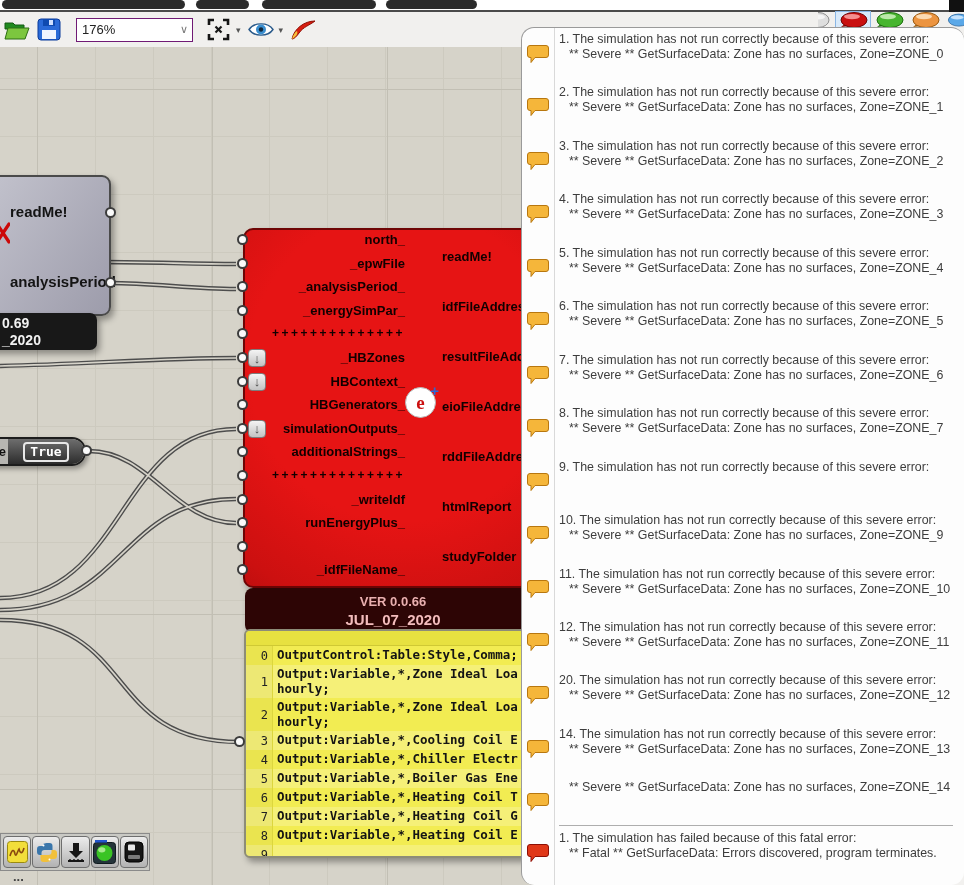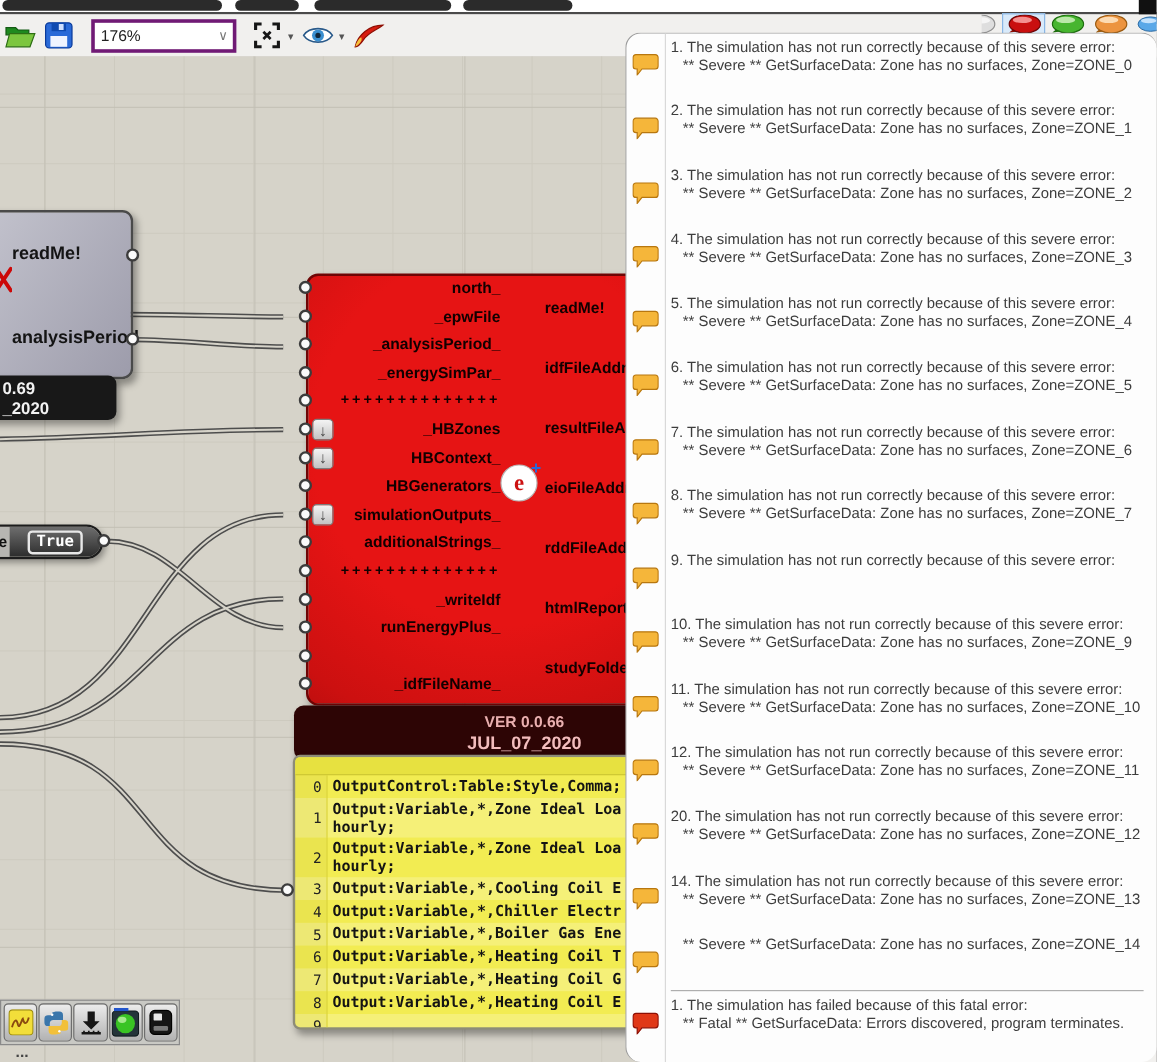--- a/index.html
+++ b/index.html
@@ -7,21 +7,21 @@
        font-family:"Liberation Sans",sans-serif;}
   
   #tabband{position:absolute;left:0;top:0;width:964px;height:10px;background:#ffffff;}
   .tabfrag{position:absolute;top:0;height:9px;background:#2b2b2b;border-radius:5px;}
   #menuline{position:absolute;left:0;top:10px;width:964px;height:2px;background:#4a4a4a;}
   #corner-block{position:absolute;right:0;top:0;width:15px;height:20px;background:#111;}
   
   #toolbar{position:absolute;left:0;top:12px;width:964px;height:35px;background:#f1f0ee;
            border-bottom:1px solid #cfcfcb;display:flex;align-items:center;}
   .tbtn{width:30px;height:30px;display:flex;align-items:center;justify-content:center;margin-left:2px;}
-  #zoombox{width:110px;height:22px;background:#fff;border:3px solid #701a75;margin-left:12px;
+  #zoombox{width:110px;height:22px;background:#fff;border:1px solid #701a75;margin-left:12px;
            display:flex;align-items:center;font-size:13px;color:#222;padding-left:5px;}
   #zoombox .chev{margin-left:auto;margin-right:4px;color:#777;font-size:11px;}
   .ddarrow{font-size:9px;color:#555;margin:0 3px;}
   
   #tr-balloons{position:absolute;right:0;top:12px;height:17px;display:flex;align-items:center;}
   .selbox{border:1px solid #8ab6e4;background:#d9eafб;background:#d9eafa;padding:0 2px;display:flex;align-items:center;height:17px;}
   .tr-b{margin:0 3px;}
   
   #canvas{position:absolute;left:0;top:47px;width:888px;height:838px;background-color:#d6d3c9;
     background-image:
@@ -46,36 +46,36 @@
   #graybadge div{padding-left:36px;line-height:17px;}
   
   #toggle{position:absolute;left:-22px;top:390px;width:108px;height:29px;z-index:2;border:2px solid #1d1d1d;
      border-radius:14px;display:flex;overflow:hidden;box-shadow:2px 3px 5px rgba(0,0,0,.35);box-sizing:border-box;}
   #toggle .tg-left{width:26px;background:#b7b6b2;display:flex;align-items:center;justify-content:flex-end;
      font-size:13px;font-weight:bold;color:#111;padding-right:2px;}
   #toggle .tg-right{flex:1;background:linear-gradient(#6e6e6e,#2c2c2c);display:flex;align-items:center;justify-content:center;}
   #toggle .tg-val{border:2px solid #e8e8e8;border-radius:4px;padding:0 5px;color:#fff;
      font-family:"DejaVu Sans Mono",monospace;font-size:13px;font-weight:bold;line-height:16px;}
   
-  #redcomp{position:absolute;left:255px;top:181px;width:380px;height:360px;z-index:3;
+  #redcomp{position:absolute;left:243px;top:181px;width:380px;height:360px;z-index:3;
      background:radial-gradient(ellipse at 42% 38%,#e61414 50%,#cc1010 80%,#ab0c0c 100%);
      border:2px solid #6e0505;border-radius:10px;box-shadow:4px 5px 7px rgba(0,0,0,.4);box-sizing:border-box;}
   .rc-in{position:absolute;left:8px;width:152px;text-align:right;font-size:13px;font-weight:600;color:#120000;}
   .rc-plus{letter-spacing:2.5px;font-size:12px;font-weight:bold;}
   .rc-out{position:absolute;left:197px;font-size:13px;font-weight:600;color:#120000;white-space:nowrap;}
   .rc-arrow{position:absolute;left:3px;width:18px;height:18px;border:1px solid #7d7d7d;border-radius:4px;
      background:linear-gradient(#f4f4f4,#c3c3c3);display:flex;align-items:center;justify-content:center;
      font-size:13px;font-weight:bold;color:#4a4a4a;box-sizing:border-box;line-height:1;}
   #eplus-logo{position:absolute;left:160px;top:157px;width:29px;height:29px;border-radius:50%;background:#fff;
      border:1px solid #b8b8b8;display:flex;align-items:center;justify-content:center;
      font-weight:bold;font-size:19px;color:#cc1111;font-family:"Liberation Serif",serif;}
   #eplus-logo .plus{position:absolute;right:-4px;top:-6px;color:#2a6ad8;font-size:15px;font-family:"Liberation Sans",sans-serif;}
   #redbadge{position:absolute;left:245px;top:541px;width:296px;height:45px;background:#2d0505;border-radius:8px;
      z-index:3;display:flex;flex-direction:column;justify-content:center;text-align:center;
-     box-shadow:3px 4px 6px rgba(0,0,0,.4);padding-left:44px;}
+     box-shadow:3px 4px 6px rgba(0,0,0,.4);}
   #redbadge .l1{color:#e9afaf;font-size:13px;font-weight:bold;line-height:17px;}
   #redbadge .l2{color:#f2bcbc;font-size:15px;font-weight:bold;line-height:19px;}
   
   #ypanel{position:absolute;left:244px;top:582px;width:400px;height:229px;z-index:3;background:#f2ec52;
      border:2px solid #8d8c78;border-radius:6px;box-sizing:border-box;overflow:hidden;
      box-shadow:3px 4px 6px rgba(0,0,0,.35);}
   #ypanel .phead{height:14px;background:#e7e140;border-bottom:1px solid #cfc934;}
   .prow{display:flex;min-height:19px;align-items:center;}
   .prow:nth-child(even){background:rgba(255,255,255,.22);}
   .pnum{width:22px;text-align:right;padding-right:4px;font-family:"DejaVu Sans Mono",monospace;

